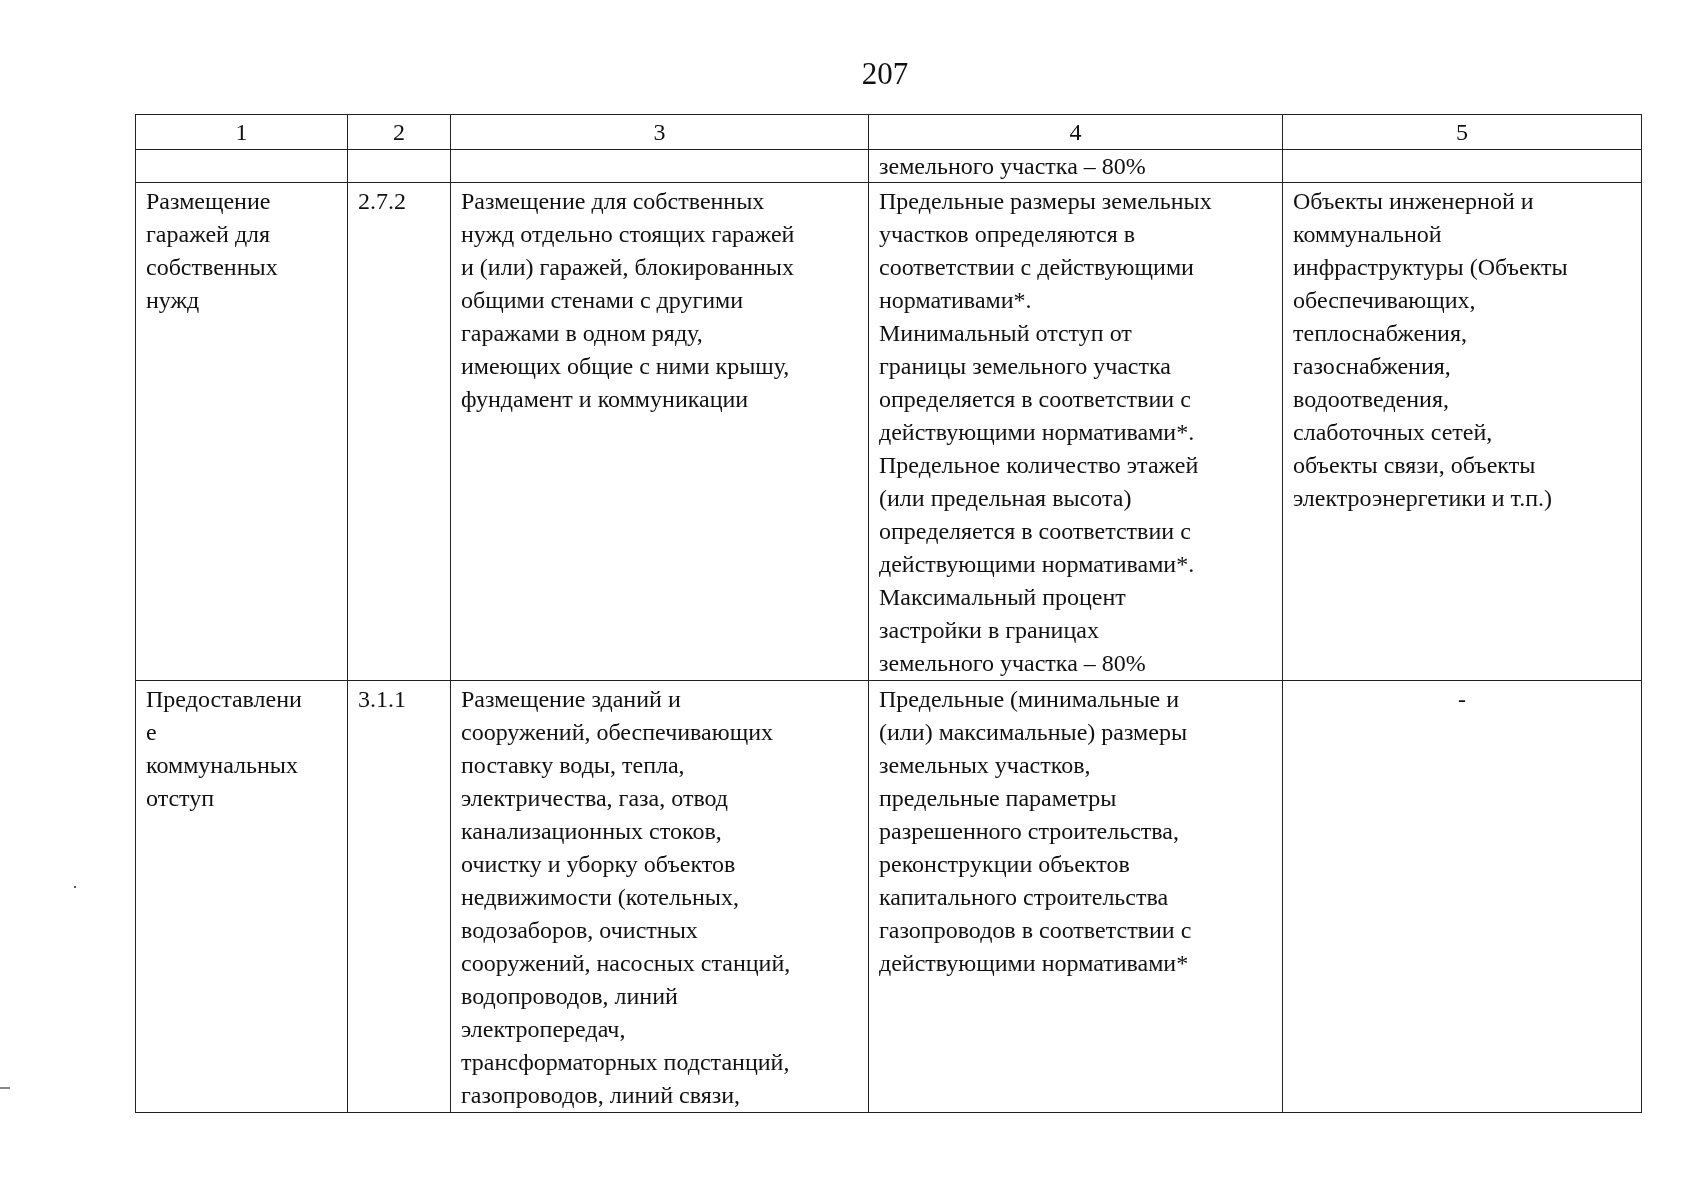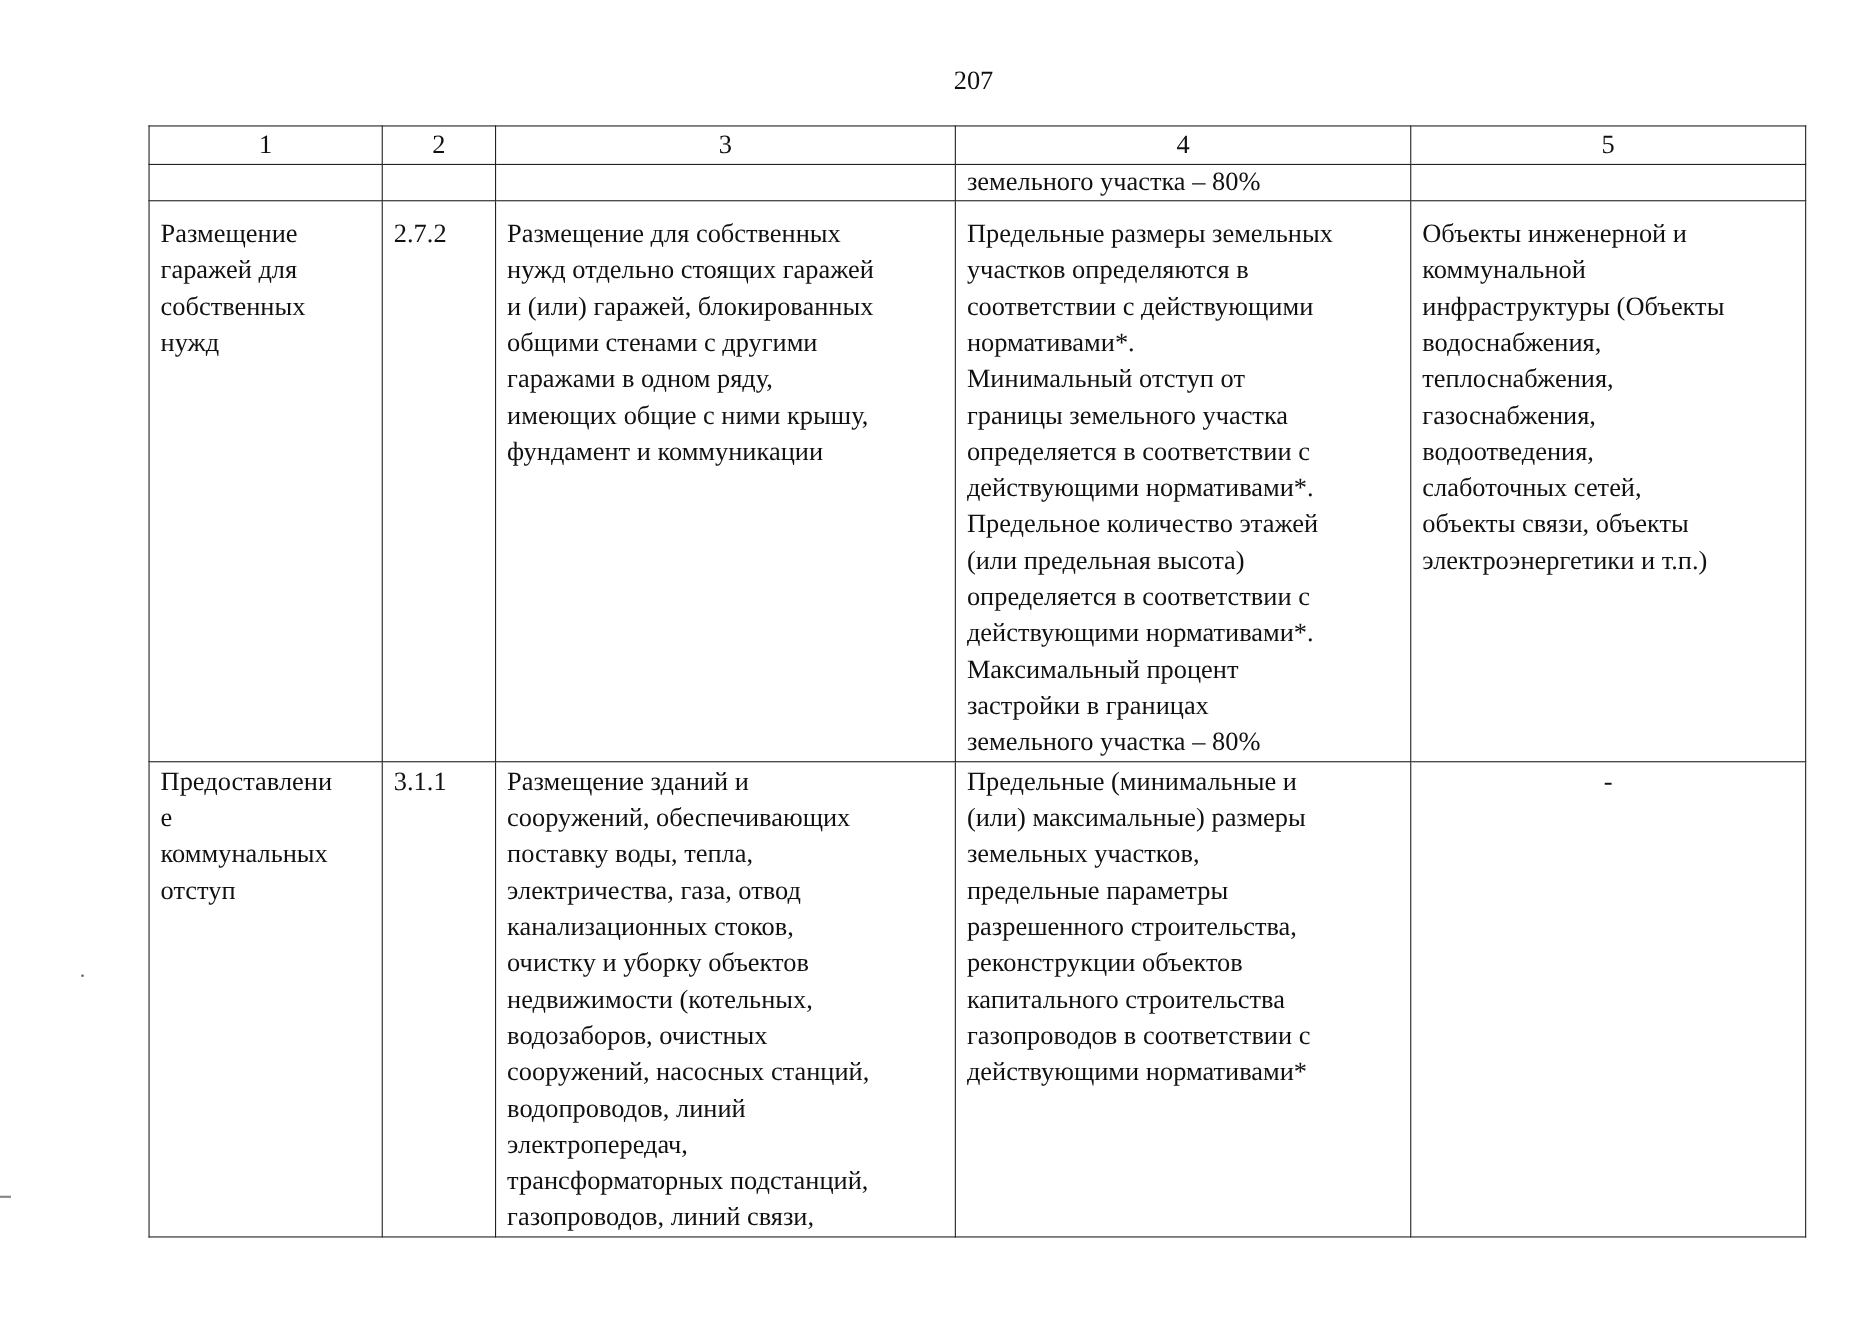--- a/index.html
+++ b/index.html
@@ -14,21 +14,21 @@
       overflow: hidden;
       font-family: "Liberation Serif", "DejaVu Serif", serif;
       color: #111111;
     }
     .page-number {
       position: absolute;
       top: 60px;
       left: 860px;
       width: 50px;
       text-align: center;
-      font-size: 24px;
+      font-size: 31px;
       line-height: 28px;
     }
     .scan-mark {
       position: absolute;
       left: 0;
       top: 1087px;
       width: 10px;
       height: 2px;
       background: #888888;
     }
@@ -63,21 +63,21 @@
       padding: 0 4px;
       vertical-align: middle;
     }
     table.doc-table tr.cont-row td {
       height: 32px;
       line-height: 32px;
       padding-top: 0;
     }
     table.doc-table tr.row-garage td {
       height: 482px;
-      padding-top: 14px;
+      padding-top: 2px;
     }
     table.doc-table tr.row-utilities td {
       height: 423px;
       padding-top: 2px;
     }
     td.center { text-align: center; }
     col.c1 { width: 212px; }
     col.c2 { width: 103px; }
     col.c3 { width: 418px; }
     col.c4 { width: 414px; }
@@ -137,21 +137,21 @@
 Предельное количество этажей
 (или предельная высота)
 определяется в соответствии с
 действующими нормативами*.
 Максимальный процент
 застройки в границах
 земельного участка – 80%</td>
       <td>Объекты инженерной и
 коммунальной
 инфраструктуры (Объекты
-водоснабжения,
+обеспечивающих,
 теплоснабжения,
 газоснабжения,
 водоотведения,
 слаботочных сетей,
 объекты связи, объекты
 электроэнергетики и т.п.)</td>
     </tr>
     <tr class="row-utilities">
       <td>Предоставлени
 е

